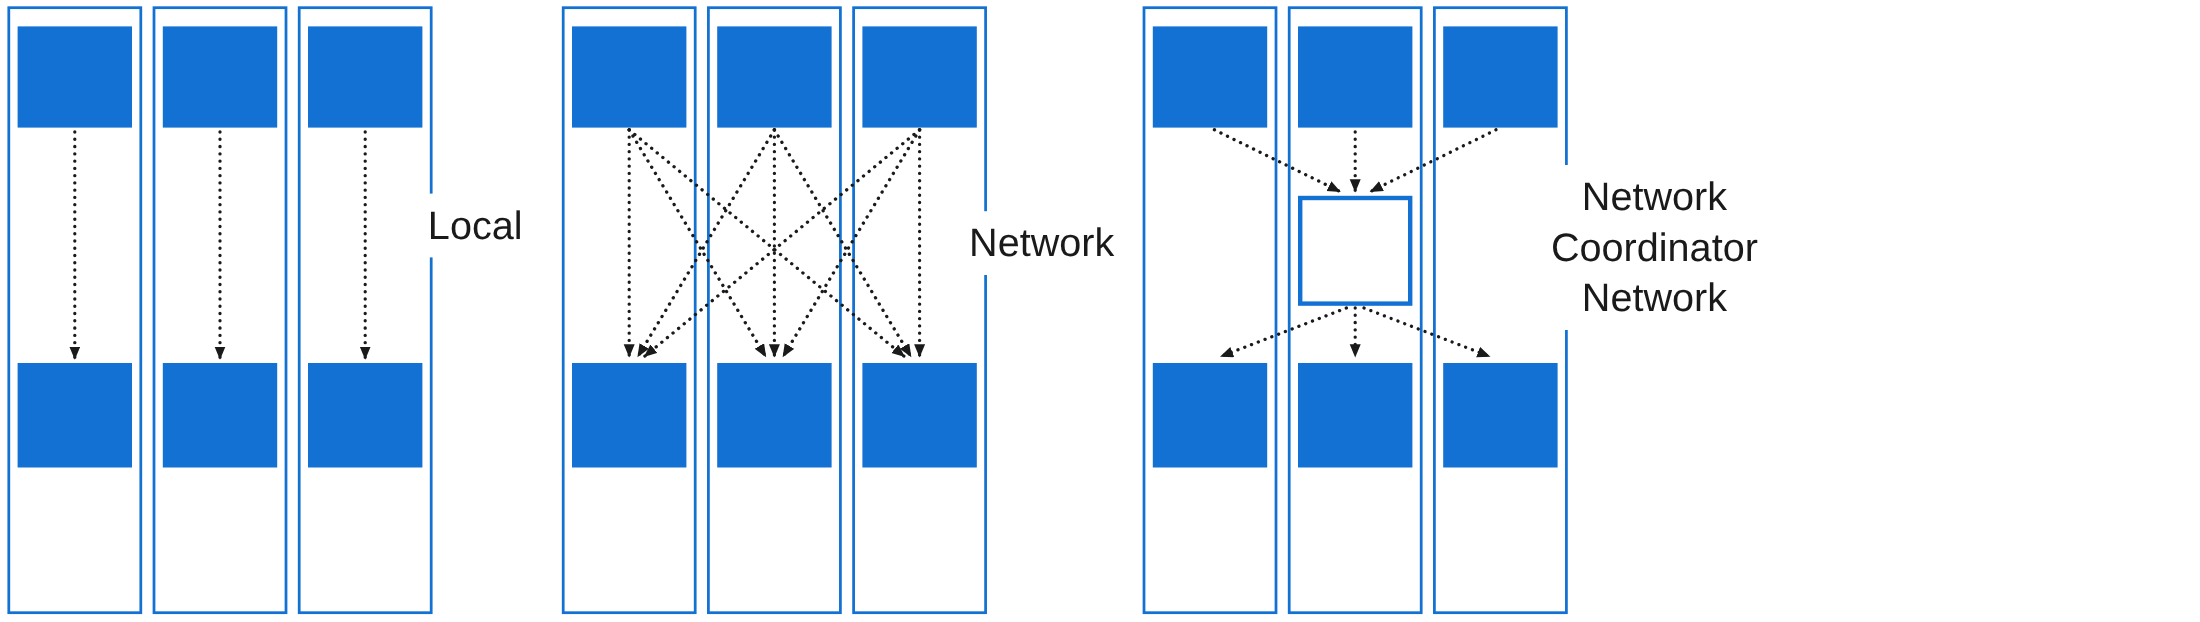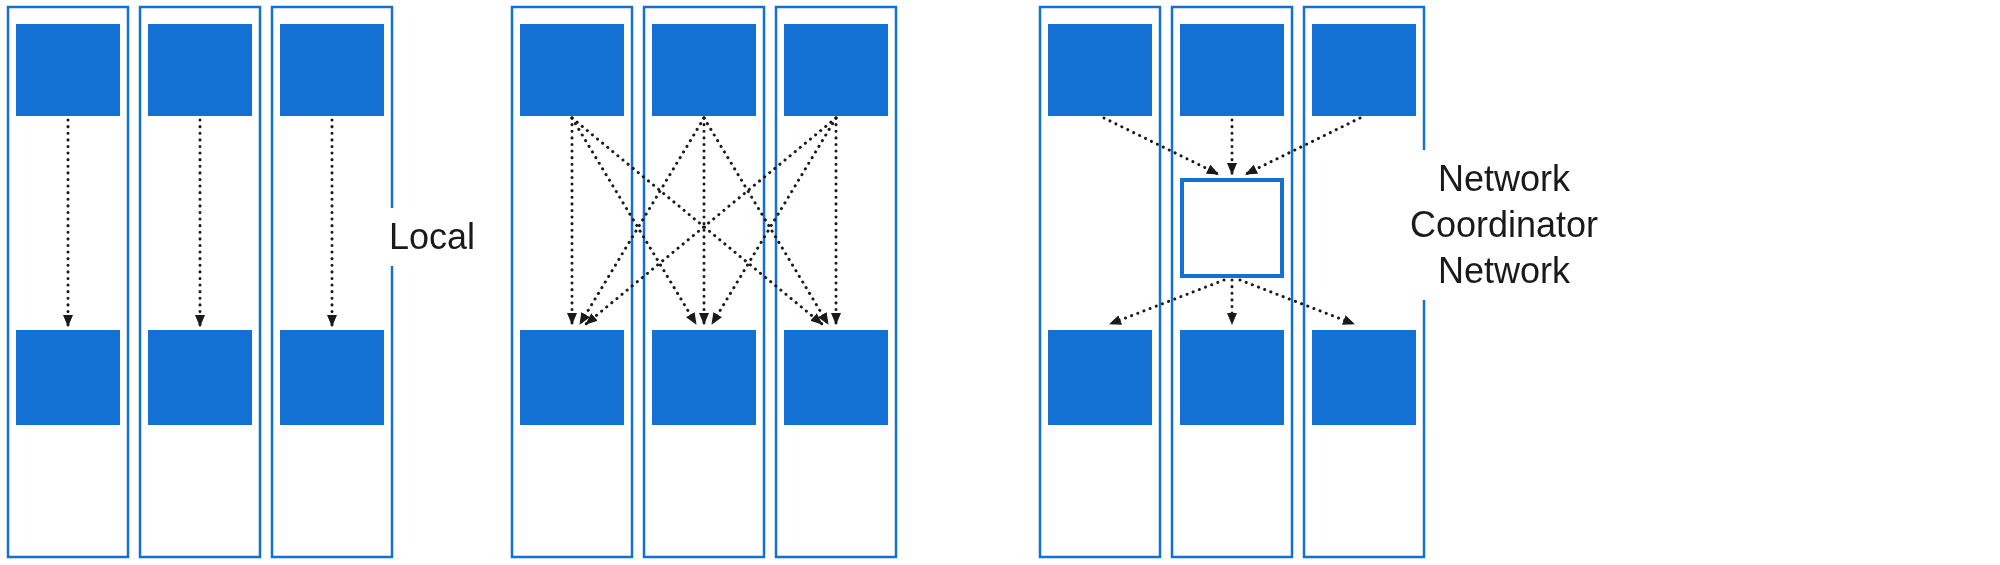--- a/index.html
+++ b/index.html
@@ -115,18 +115,19 @@
       <line class="arrow" x1="1360" y1="118" x2="1246" y2="174"></line>
 
       <rect class="hub" x="1182" y="180" width="100" height="96"></rect>
 
       <line class="arrow" x1="1224" y1="280" x2="1110" y2="324"></line>
       <line class="arrow" x1="1232" y1="280" x2="1232" y2="324"></line>
       <line class="arrow" x1="1240" y1="280" x2="1354" y2="324"></line>
     </g>
   </svg>
 
-  <div class="label" style="left:386px;top:208px;width:92px;">Local</div>
+  <div class="label" style="left:386px;top:176px;width:92px;">Local</div>
 
+  <div class="label" style="left:872px;top:192px;width:150px;">Network</div>
 
   <div class="label" style="left:1388px;top:150px;width:232px;">Network Coordinator Network</div>
 
 </div>
 
 </body></html>

